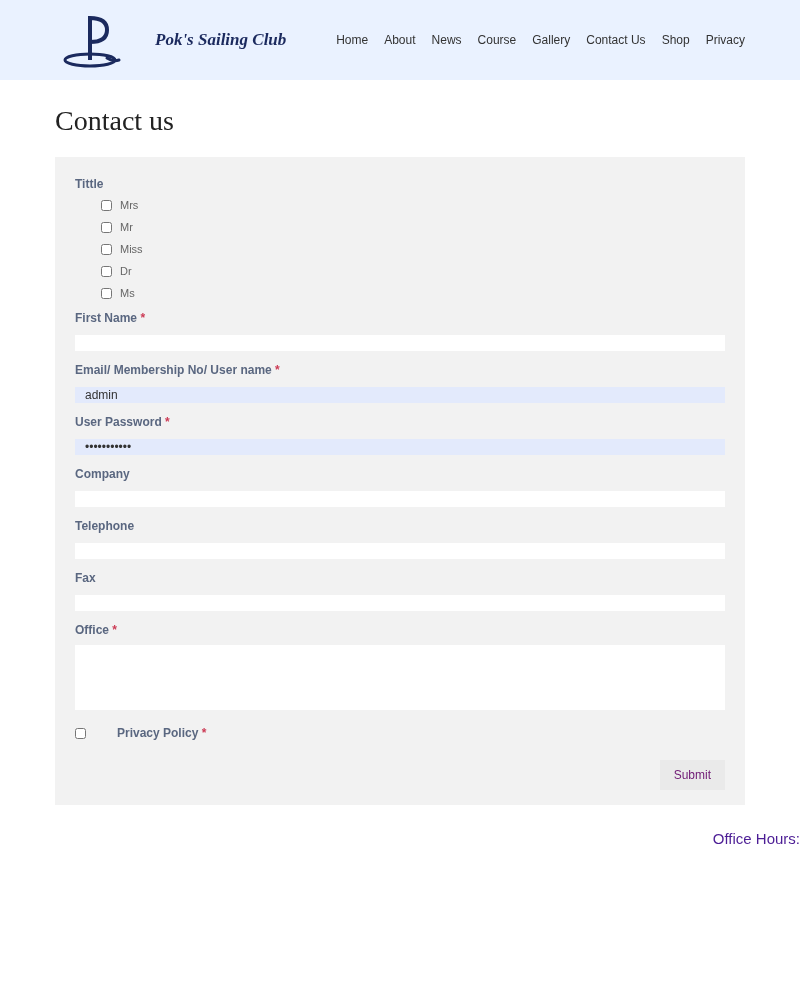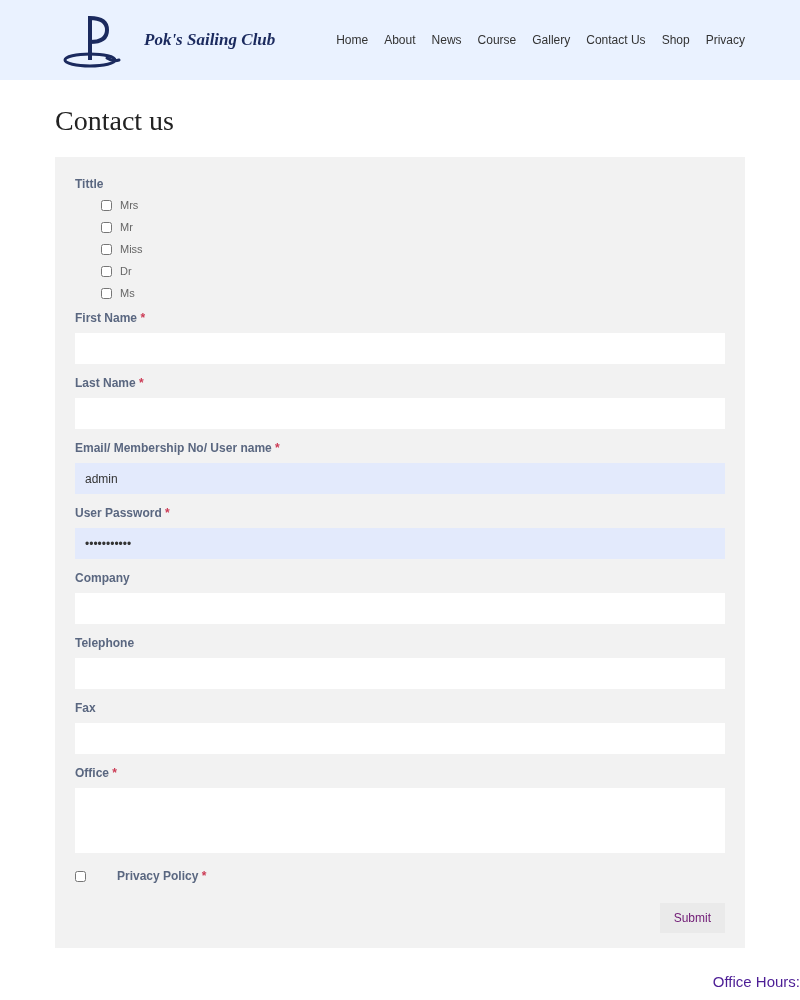--- a/index.html
+++ b/index.html
@@ -21,21 +21,21 @@
     height: 60px;
     position: relative;
     flex-shrink: 0;
   }
   .site-title {
     font-family: Georgia, serif;
     font-style: italic;
     font-weight: bold;
     font-size: 17px;
     color: #1b2a5e;
-    margin-left: 9px;
+    margin-left: 20px;
     flex-shrink: 0;
   }
   .nav {
     display: flex;
     margin-left: auto;
     gap: 16px;
   }
   .nav a {
     font-size: 12px;
     color: #333;
@@ -85,21 +85,21 @@
     font-size: 11px;
     color: #666;
   }
   .text-input, .textarea {
     width: 100%;
     background: #fff;
     border: none;
     padding: 8px 10px;
     font-size: 12px;
     color: #333;
-    height: 31px;
+    height: 16px;
   }
   .text-input.filled {
     background: #e3eafc;
   }
   .textarea {
     height: 65px;
     resize: none;
   }
   .privacy-row {
     display: flex;
@@ -193,24 +193,20 @@
           <label>Ms</label>
         </div>
     </div>
   </div>
 
   <div class="field">
     <span class="field-label"><span>First Name</span> <span class="req">*</span></span>
     <input type="text" class="text-input" style="">
   </div>
 
-  <div class="field">
-    <span class="field-label"><span>Last Name</span> <span class="req">*</span></span>
-    <input type="text" class="text-input" style="">
-  </div>
 
   <div class="field">
     <span class="field-label"><span>Email/ Membership No/ User name</span> <span class="req">*</span></span>
     <input type="text" class="text-input filled" value="admin" style="">
   </div>
 
   <div class="field">
     <span class="field-label"><span>User Password</span> <span class="req">*</span></span>
     <input type="text" class="text-input filled" value="•••••••••••" style="">
   </div>

